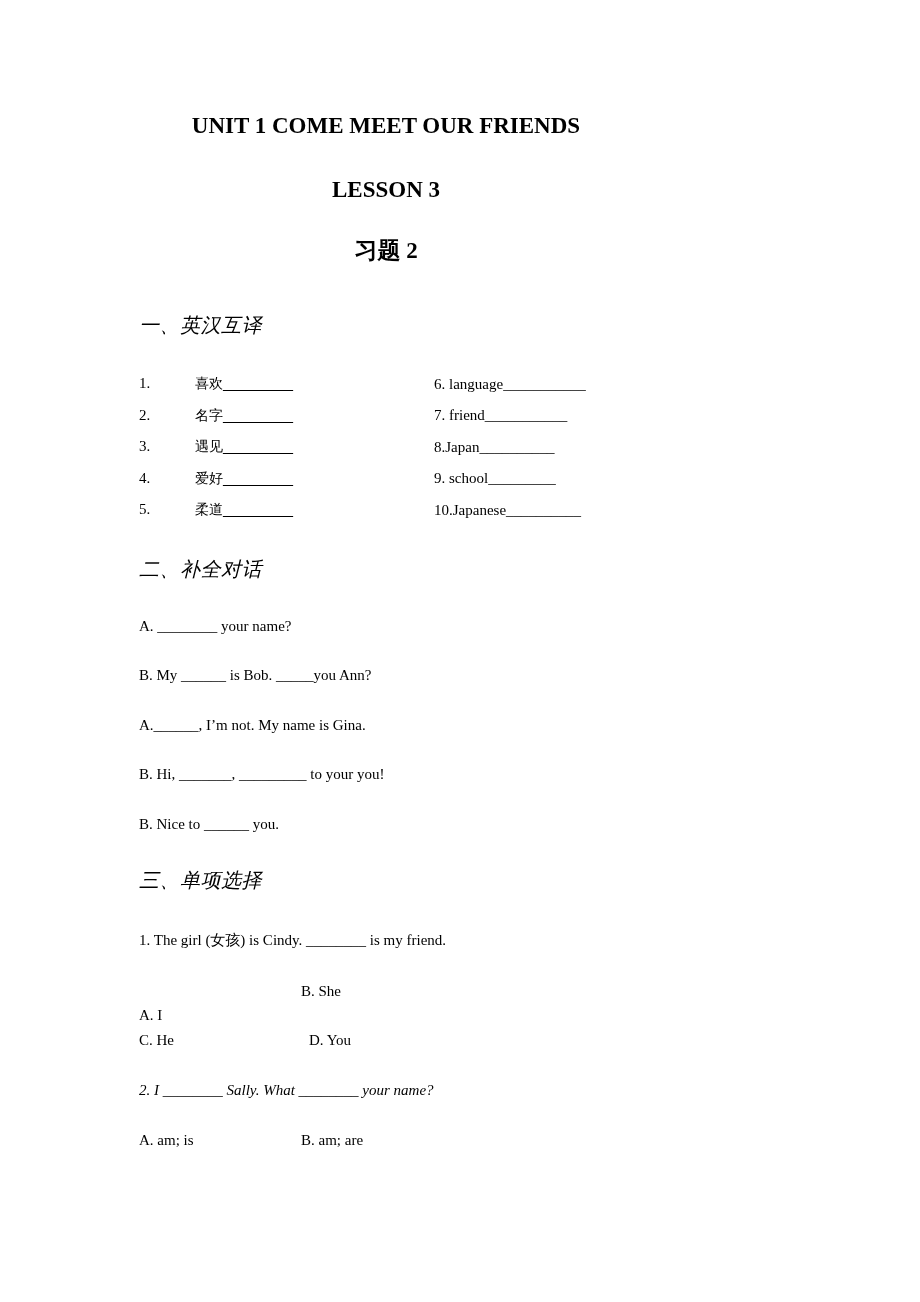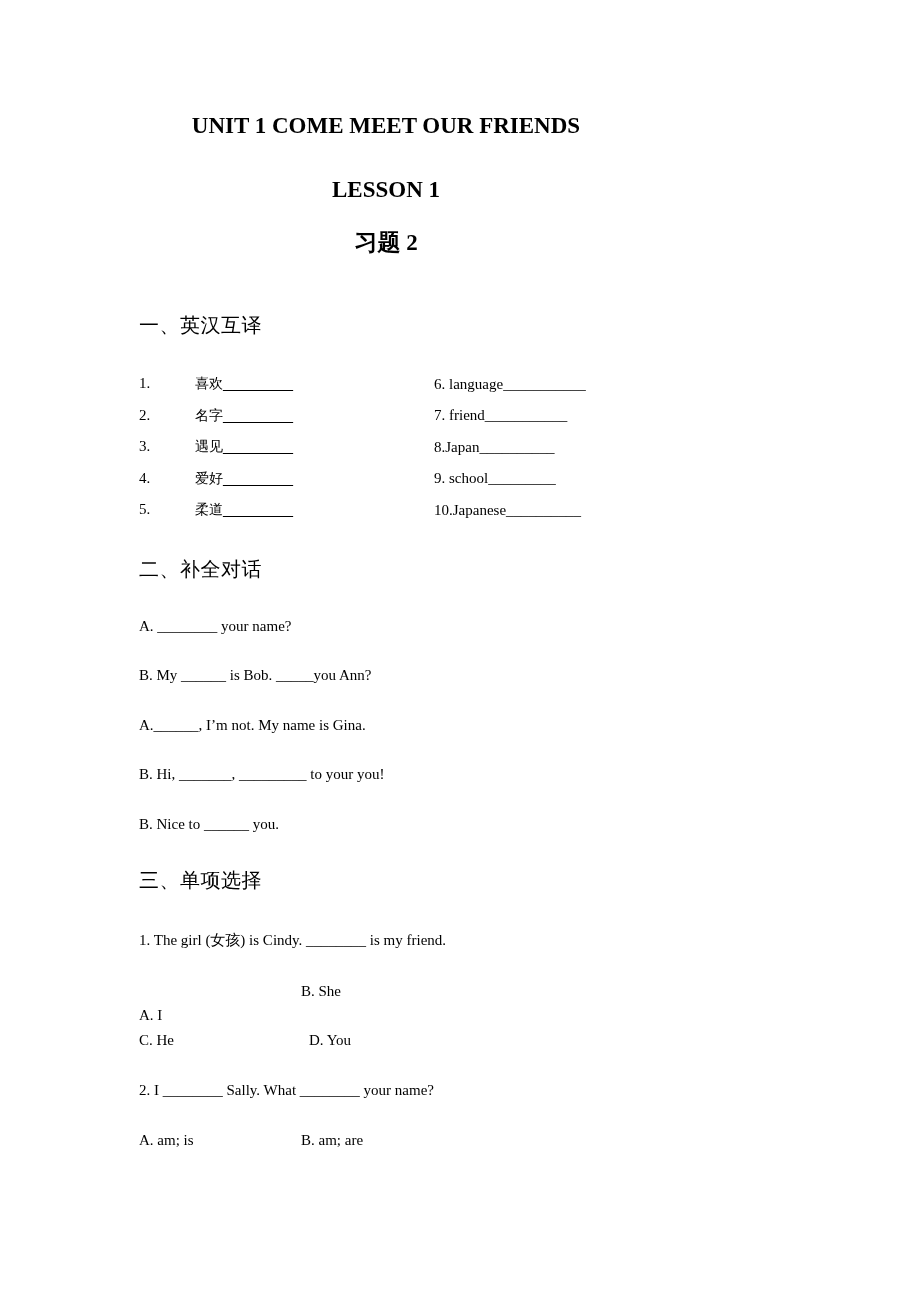--- a/index.html
+++ b/index.html
@@ -19,34 +19,35 @@
     .title {
       left: 0; width: 772px; text-align: center;
       font-weight: bold; font-size: 23px;
       font-family: "Liberation Serif", serif;
     }
     .section-head {
       left: 139px;
       font-size: 20px;
       font-family: "DejaVu Sans", "Liberation Sans", sans-serif;
       letter-spacing: 0.5px;
+      font-style: italic;
     }
     .line {
       font-size: 15px;
       font-family: "Liberation Serif", serif;
     }
     .num { display: inline-block; width: 28px; }
     .zh { font-family: "DejaVu Sans", sans-serif; font-size: 14px; margin-left: 28px; }
   </style>
 </head>
 <body>
 
 <div class="abs title" style="top:113px;">UNIT 1 COME MEET OUR FRIENDS</div>
-<div class="abs title" style="top:177px;">LESSON 1</div>
-<div class="abs title" style="top:227px;">习题 2</div>
+<div class="abs title" style="top:177px;">LESSON 3</div>
+<div class="abs title" style="top:235px;">习题 2</div>
 
 <div class="abs section-head" style="top:312px;">一、英汉互译</div>
 
 <div>
   <div class="abs line" style="left:139px; top:375px;"><span class="num">1.</span><span class="zh">喜欢__________</span></div>
   <div class="abs line" style="left:139px; top:407px;"><span class="num">2.</span><span class="zh">名字__________</span></div>
   <div class="abs line" style="left:139px; top:438px;"><span class="num">3.</span><span class="zh">遇见__________</span></div>
   <div class="abs line" style="left:139px; top:470px;"><span class="num">4.</span><span class="zh">爱好__________</span></div>
   <div class="abs line" style="left:139px; top:501px;"><span class="num">5.</span><span class="zh">柔道__________</span></div>
 </div>
@@ -67,15 +68,15 @@
 <div class="abs line" style="left:139px; top:816px;">B. Nice to ______ you.</div>
 
 <div class="abs section-head" style="top:867px;">三、单项选择</div>
 
 <div class="abs line" style="left:139px; top:931px;">1. The girl (女孩) is Cindy. ________ is my friend.</div>
 <div class="abs line" style="left:139px; top:983px;margin-top:24px;">A. I</div>
 <div class="abs line" style="left:301px; top:983px;">B. She</div>
 <div class="abs line" style="left:139px; top:1032px;">C. He</div>
 <div class="abs line" style="left:309px; top:1032px;">D. You</div>
 
-<div class="abs line" style="left:139px; top:1082px;">2. I ________ Sally. What ________ your name?</div>
+<div class="abs line" style="left:139px; top:1082px;font-style:italic;">2. I ________ Sally. What ________ your name?</div>
 <div class="abs line" style="left:139px; top:1132px;">A. am; is</div>
 <div class="abs line" style="left:301px; top:1132px;">B. am; are</div>
 
 </body></html>

